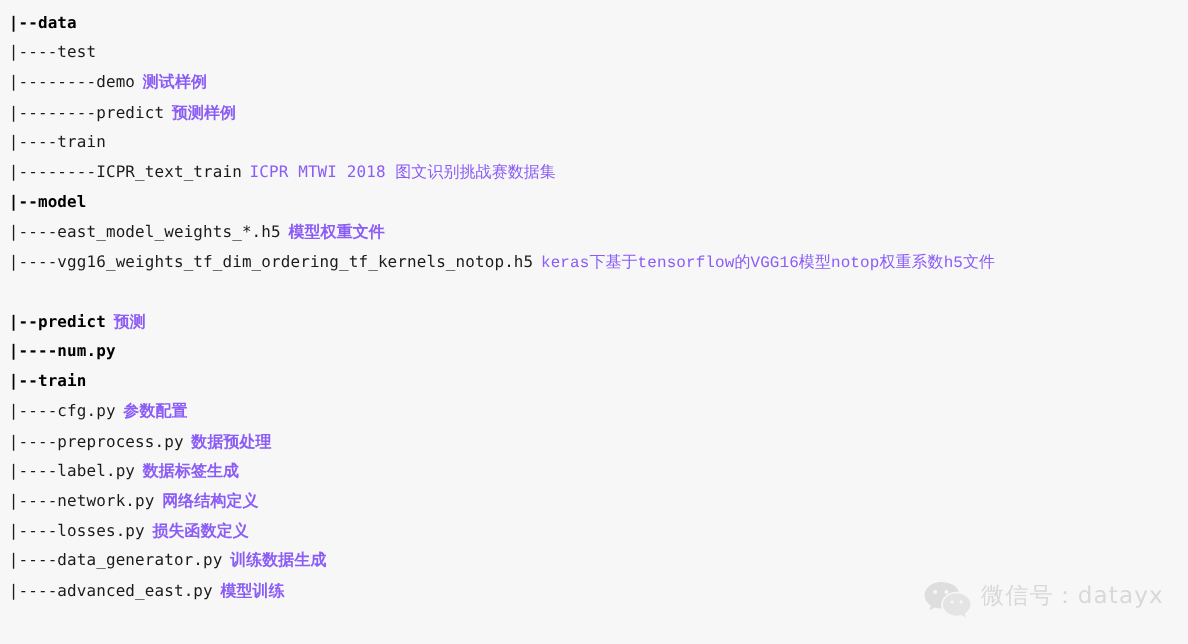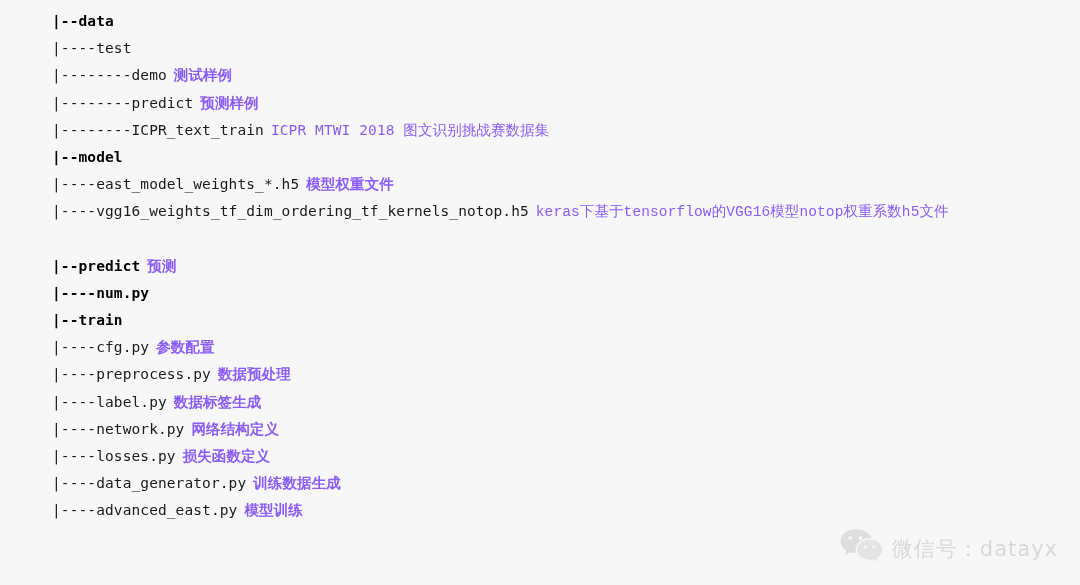--- a/index.html
+++ b/index.html
@@ -31,21 +31,20 @@
     letter-spacing: 0.1px;
   }
 
   .tree-line.blank {
     height: 27.2px;
   }
 
   .path {
     font-family: "DejaVu Sans Mono", "Liberation Mono", monospace;
     font-size: 14.5px;
-    margin-left: 44px;
   }
 
   .tree-line.bold .path {
     font-weight: bold;
     color: #000000;
   }
 
   .desc {
     font-family: "DejaVu Sans", "Liberation Sans", sans-serif;
     font-size: 14.5px;
@@ -64,21 +63,21 @@
     font-weight: normal;
     font-family: Liberation Mono, monospace;
   }
 
   
   #watermark {
     position: absolute;
     right: 22px;
     bottom: 22px;
     display: flex;
-    align-items: flex-end;
+    align-items: flex-start;
     gap: 9px;
     opacity: 0.92;
     pointer-events: none;
   }
   #watermark .wm-logo {
     width: 44px;
     height: 36px;
     display: block;
   }
   #watermark .wm-text {
@@ -90,20 +89,21 @@
   }
 </style>
 </head>
 <body>
 
 <div id="tree">
     <div class="tree-line bold"><span class="path">|--data</span></div>
     <div class="tree-line"><span class="path">|----test</span></div>
     <div class="tree-line"><span class="path">|--------demo</span><span class="desc">测试样例</span></div>
     <div class="tree-line"><span class="path">|--------predict</span><span class="desc">预测样例</span></div>
+    <div class="tree-line"><span class="path">|----train</span></div>
     <div class="tree-line"><span class="path">|--------ICPR_text_train</span><span class="desc link">ICPR MTWI 2018 图文识别挑战赛数据集</span></div>
     <div class="tree-line bold"><span class="path">|--model</span></div>
     <div class="tree-line"><span class="path">|----east_model_weights_*.h5</span><span class="desc">模型权重文件</span></div>
     <div class="tree-line"><span class="path">|----vgg16_weights_tf_dim_ordering_tf_kernels_notop.h5</span><span class="desc mixed">keras下基于tensorflow的VGG16模型notop权重系数h5文件</span></div>
     <div class="tree-line blank"></div>
     <div class="tree-line bold"><span class="path">|--predict</span><span class="desc">预测</span></div>
     <div class="tree-line bold"><span class="path">|----num.py</span></div>
     <div class="tree-line bold"><span class="path">|--train</span></div>
     <div class="tree-line"><span class="path">|----cfg.py</span><span class="desc">参数配置</span></div>
     <div class="tree-line"><span class="path">|----preprocess.py</span><span class="desc">数据预处理</span></div>

